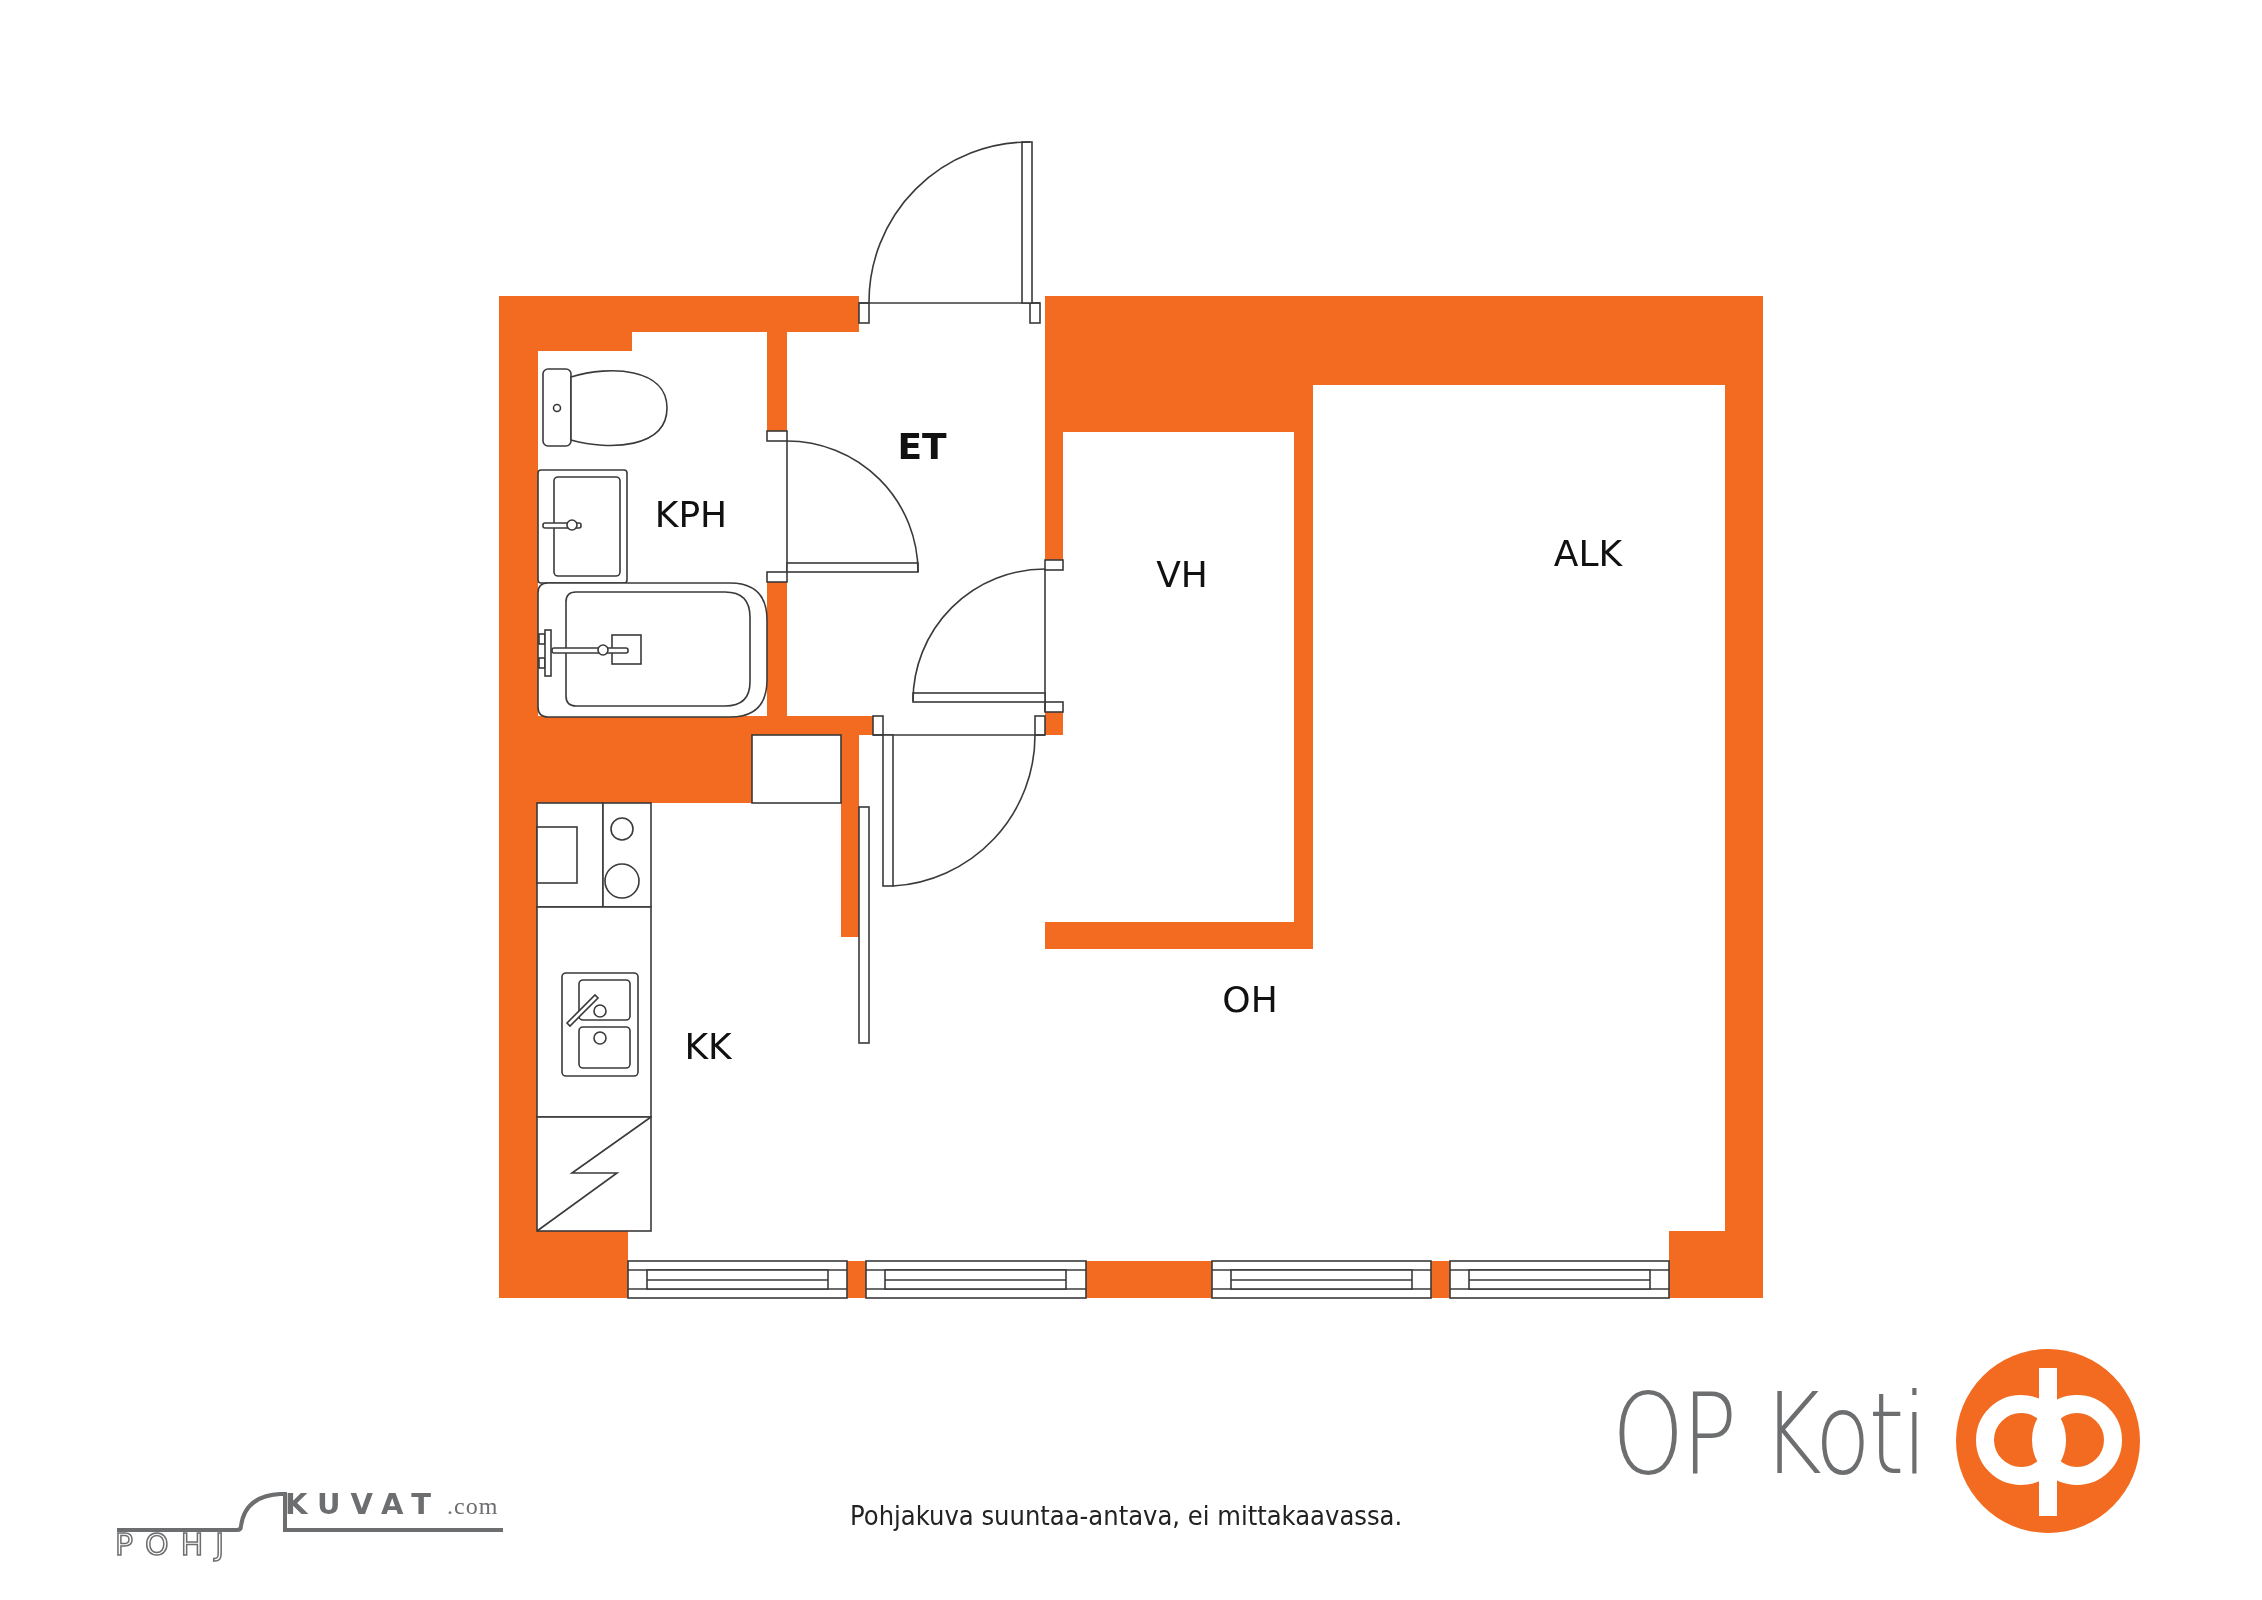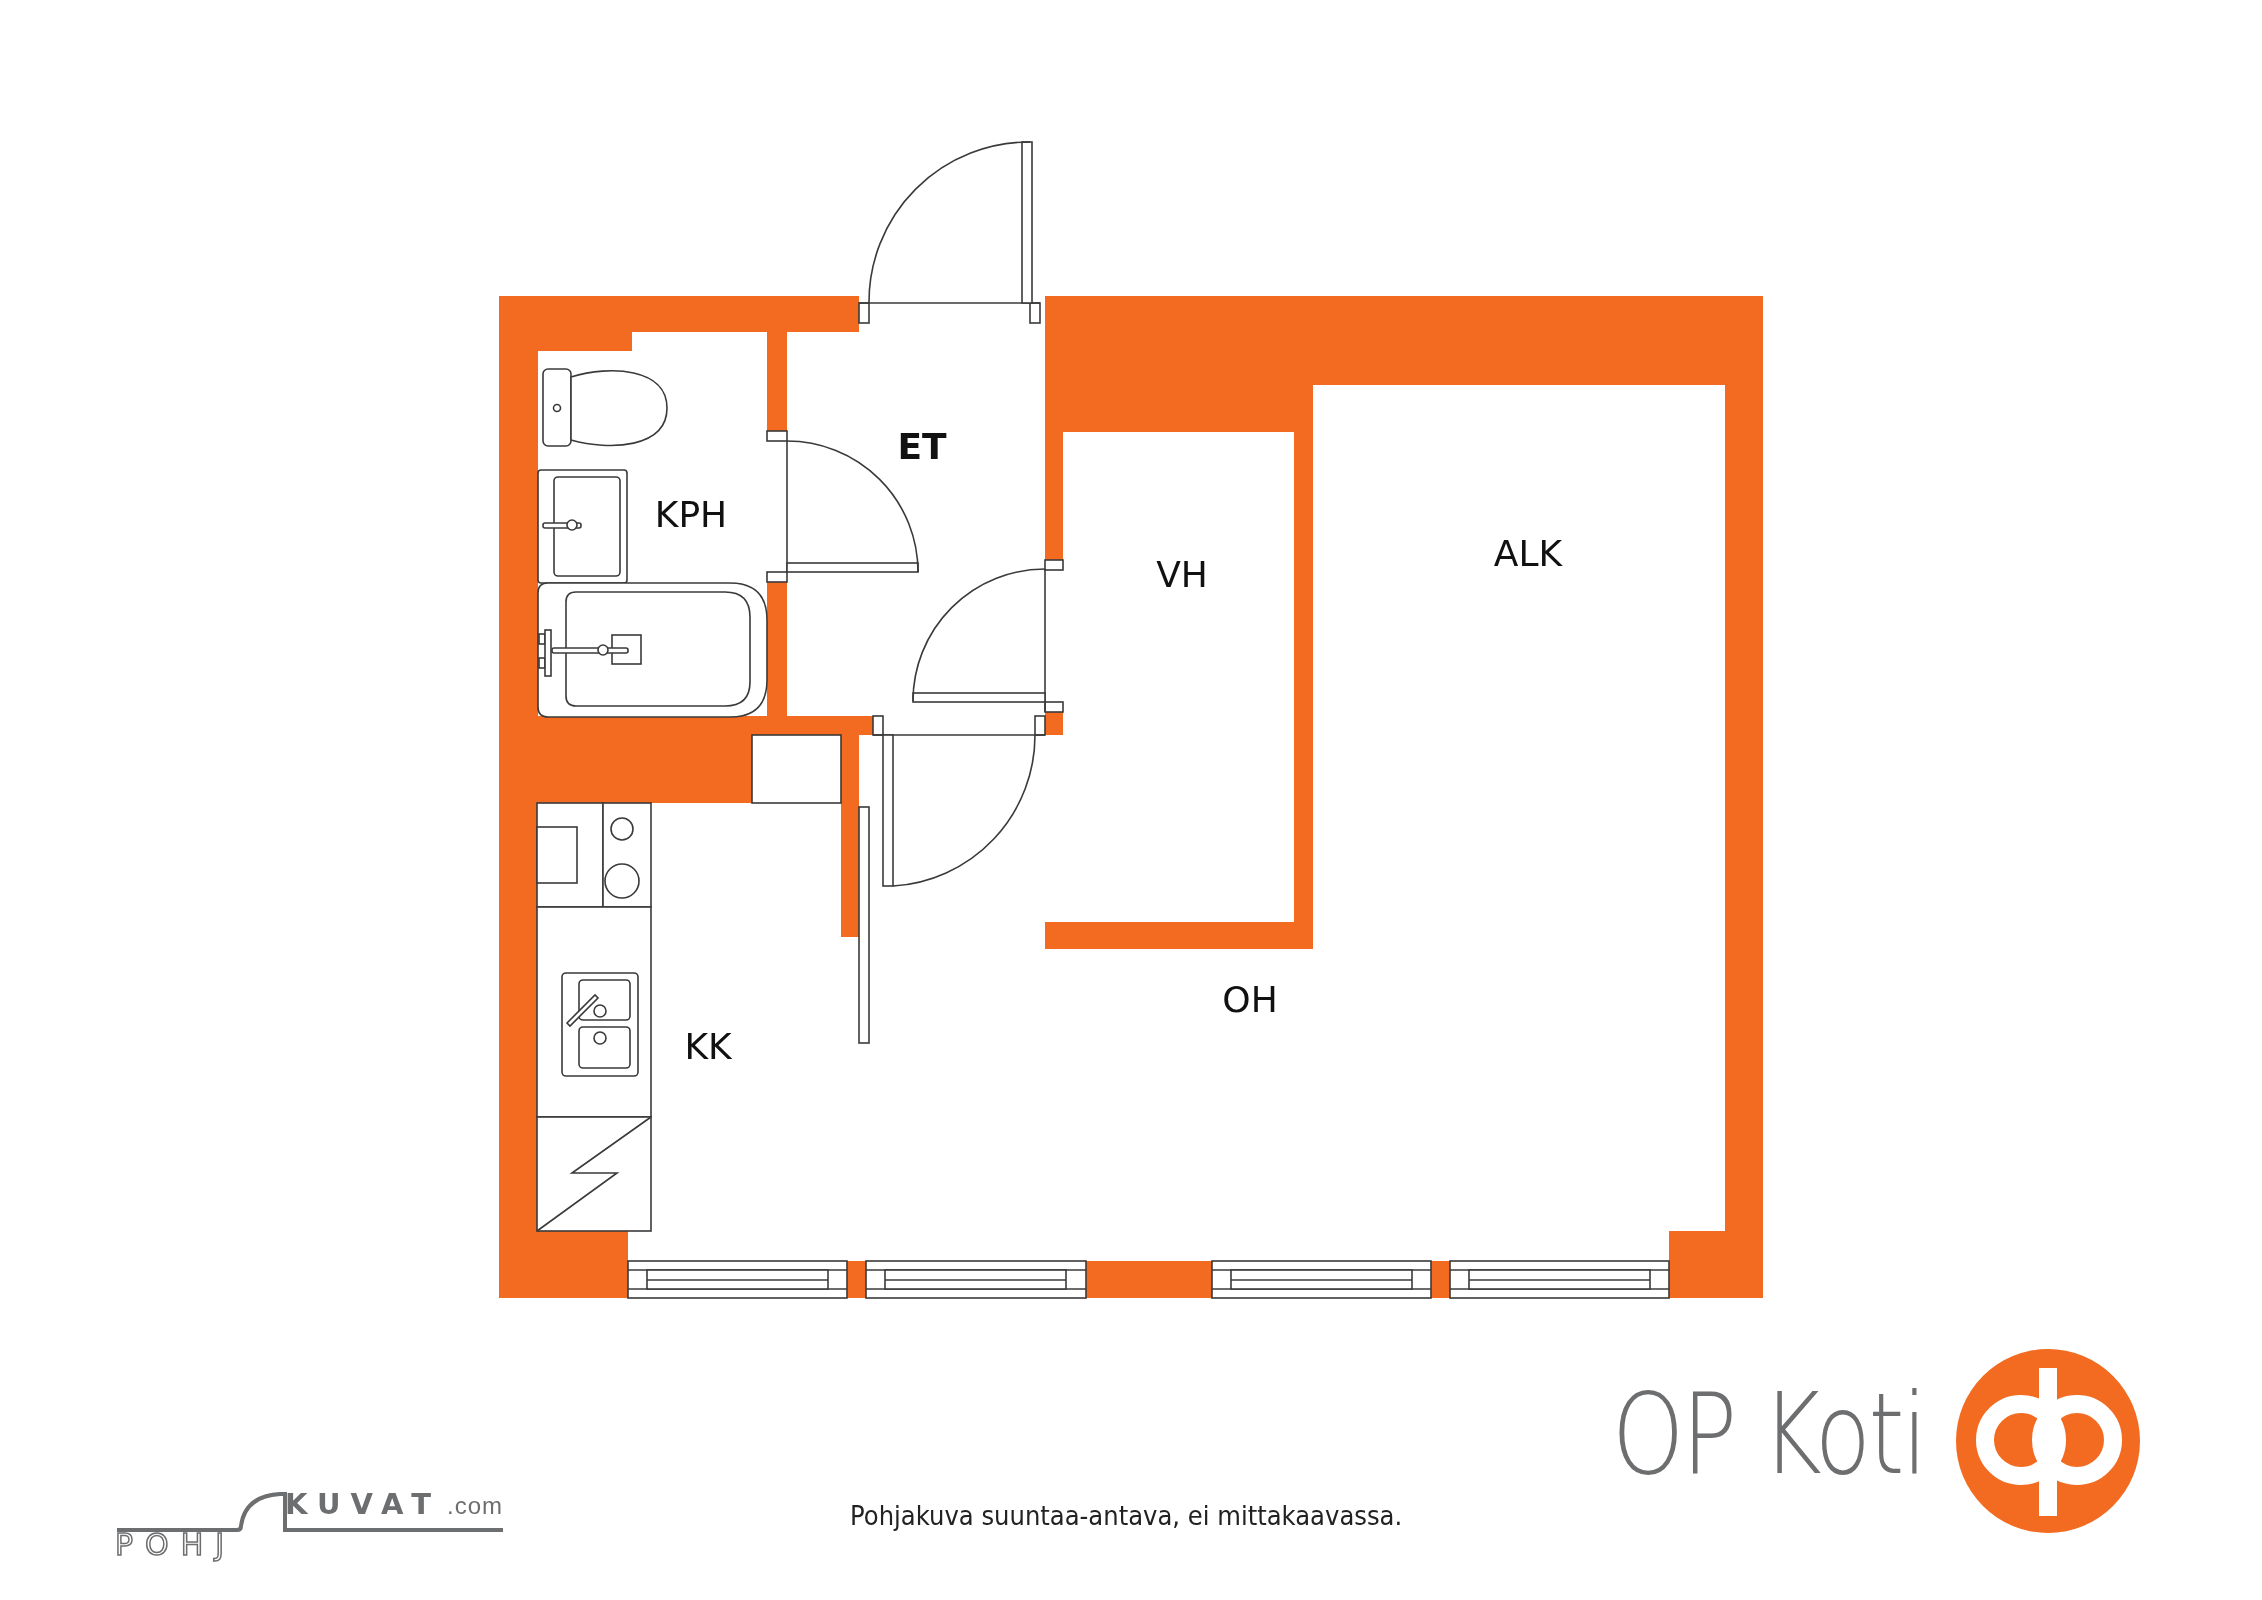--- a/index.html
+++ b/index.html
@@ -7,21 +7,21 @@
   #plan { position: absolute; left: 0; top: 0; width: 2262px; height: 1600px; }
   .wall { fill: #f26b21; }
   .line { fill: none; stroke: #3a3a3a; stroke-width: 1.6; }
   .fix { fill: #ffffff; stroke: #3a3a3a; stroke-width: 1.6; }
   .room-label { position: absolute; transform: translate(-50%, -50%); font-family: "DejaVu Sans", sans-serif; font-size: 36px; color: #111; letter-spacing: 0px; white-space: nowrap; }
   .brand-text { position: absolute; left: 1612px; top: 1378px; font-family: "DejaVu Sans", sans-serif; font-weight: 300; font-size: 112px; color: #6d6e70; letter-spacing: -3px; line-height: 1; white-space: nowrap; transform: scaleX(0.82); transform-origin: left top; }
   .caption { position: absolute; left: 850px; top: 1500px; font-family: "DejaVu Sans", sans-serif; font-size: 27px; color: #222; white-space: nowrap; transform: scaleX(0.9); transform-origin: left top; }
   .pk-logo { position: absolute; left: 115px; top: 1490px; width: 390px; height: 48px; }
   .pk-outline { position: absolute; left: 0; top: 0; font-family: "DejaVu Sans", sans-serif; font-size: 30px; color: #fff; -webkit-text-stroke: 1.5px #6d6e70; letter-spacing: 12px; line-height: 1; margin-top: 40px; }
   .pk-bold { position: absolute; left: 170px; top: 0; font-family: "DejaVu Sans", sans-serif; font-weight: bold; font-size: 29px; color: #6d6e70; letter-spacing: 10px; line-height: 1; }
-  .pk-com { position: absolute; left: 332px; top: 4px; font-family: Liberation Sans, sans-serif; font-size: 24px; color: #6d6e70; letter-spacing: 1px; line-height: 1; }
+  .pk-com { position: absolute; left: 332px; top: 4px; font-family: Liberation Serif, serif; font-size: 24px; color: #6d6e70; letter-spacing: 1px; line-height: 1; }
   .op-circle { position: absolute; left: 1955px; top: 1348px; width: 186px; height: 186px; }
 </style>
 </head>
 <body>
 
 <svg id="plan" viewBox="0 0 2262 1600" xmlns="http://www.w3.org/2000/svg">
 
   <g>
 
     <rect class="wall" x="499" y="296" width="360" height="36"></rect>
@@ -172,21 +172,21 @@
   <g>
     <rect class="fix" x="537" y="1117" width="114" height="114"></rect>
     <polyline class="line" points="537,1231 617,1173 572,1173 651,1117"></polyline>
   </g>
 
 </svg>
 
 <div class="room-label" style="left:922px;top:446px;font-weight:bold;">ET</div>
 <div class="room-label" style="left:691px;top:514px;">KPH</div>
 <div class="room-label" style="left:1182px;top:574px;">VH</div>
-<div class="room-label" style="left:1528px;top:553px;text-align:center;">ALK</div>
+<div class="room-label" style="left:1588px;top:553px;text-align:center;">ALK</div>
 <div class="room-label" style="left:1250px;top:999px;">OH</div>
 <div class="room-label" style="left:708px;top:1046px;">KK</div>
 
 <div class="pk-logo">
   <span class="pk-outline">POHJ</span>
   <svg style="position:absolute;left:0;top:0;" width="390" height="48">
     <path d="M 2 40 L 122 40 Q 126 40 126 36 Q 130 6 165 4 L 170 4 L 170 40 L 388 40" fill="none" stroke="#6d6e70" stroke-width="4"></path>
   </svg>
   <span class="pk-bold">KUVAT</span>
   <span class="pk-com">.com</span>

